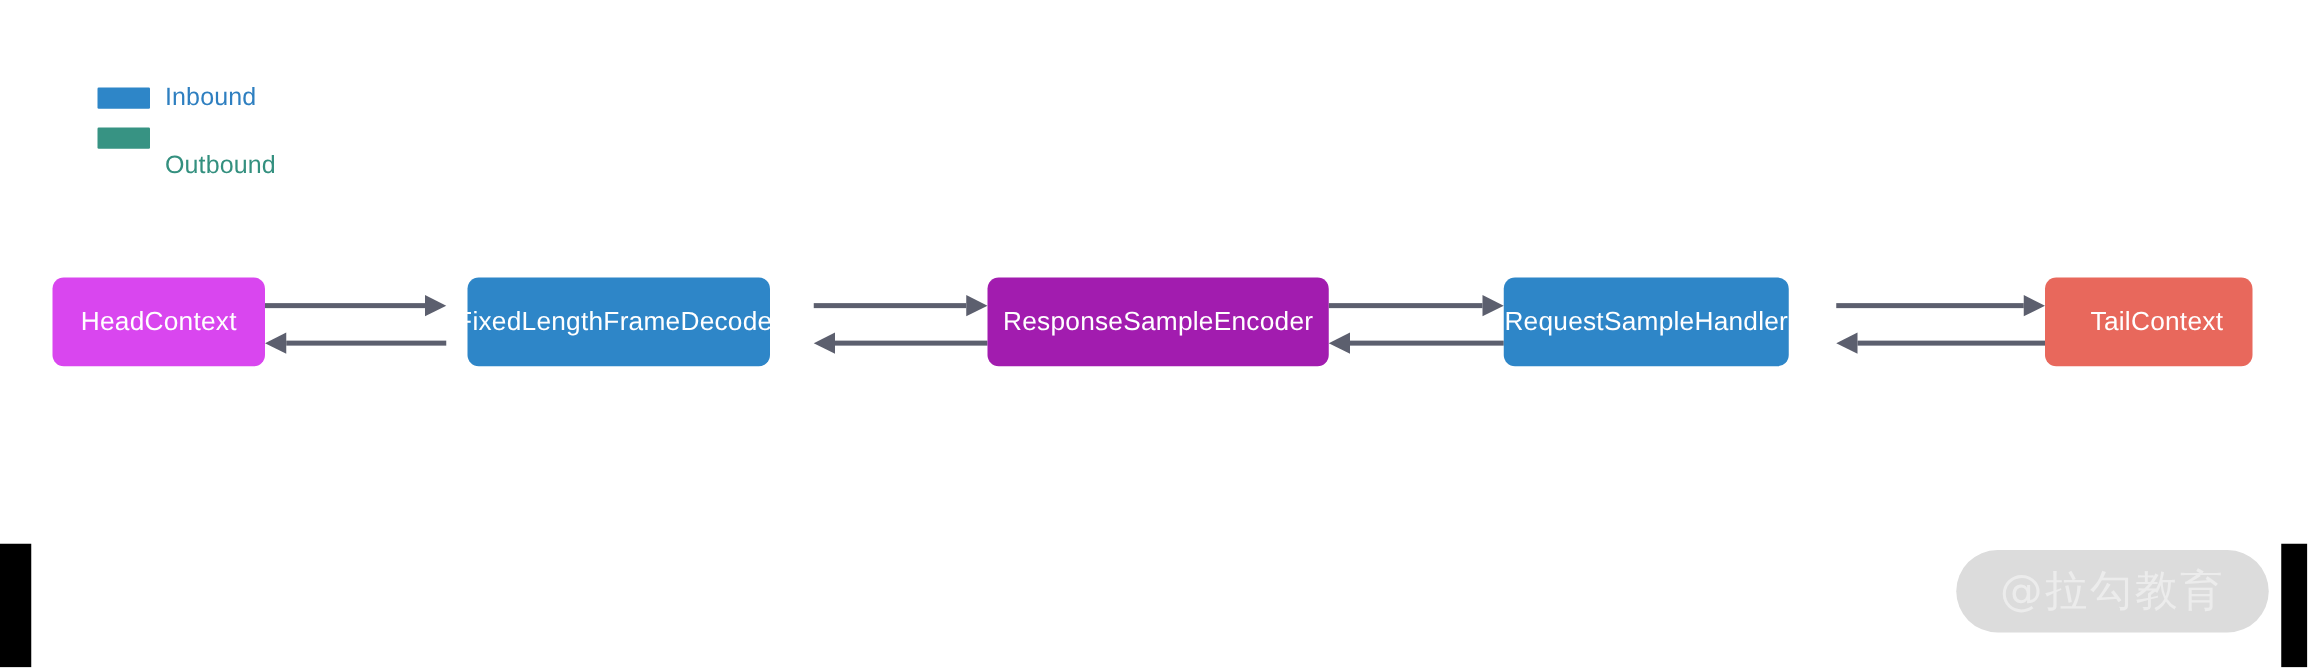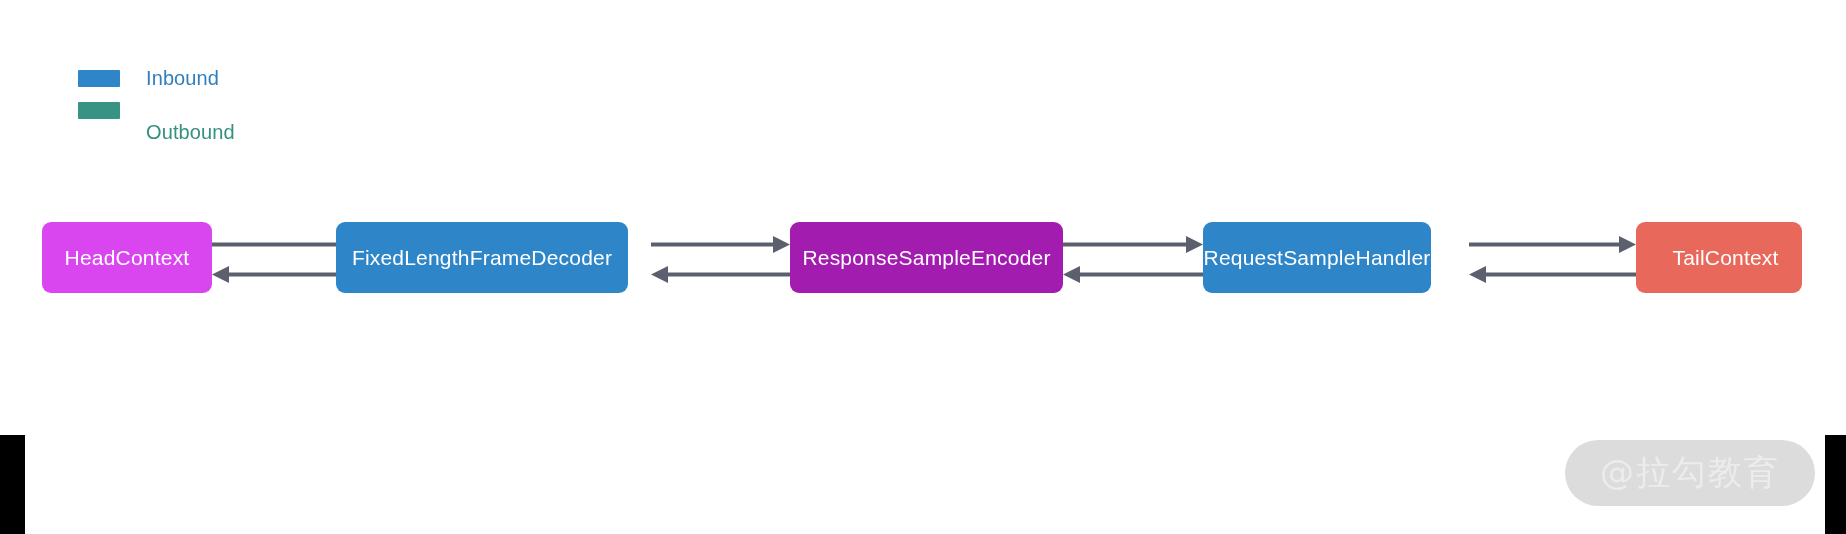--- a/index.html
+++ b/index.html
@@ -24,21 +24,21 @@
     position: absolute;
     left: 78px;
     top: 68px;
     display: flex;
     flex-direction: column;
     gap: 12px;
   }
   .legend-row {
     display: flex;
     align-items: center;
-    gap: 26px;
+    gap: 12px;
     height: 20px;
   }
   .legend-swatch {
     width: 42px;
     height: 17px;
     border-radius: 1px;
     flex: 0 0 auto;
   }
   .legend-label {
     font-size: 20px;
@@ -157,21 +157,21 @@
           <rect y="6.5" height="4" fill="#5C5F6E" x="17" width="150"></rect>
           <polygon fill="#5C5F6E" points="17,0 0,8.5 17,17"></polygon>
         </svg>
       </div>
     </div>
 
   <div id="node-layer">
       <div class="node" style="left: 42px; top: 222px; width: 170px; background: #d946ef;">
         <span>HeadContext</span>
       </div>
-      <div class="node" style="left: 336px; top: 222px; width: 292px; background: rgb(46, 134, 200);">
+      <div class="node" style="left: 374px; top: 222px; width: 242px; background: rgb(46, 134, 200);">
         <span>FixedLengthFrameDecoder</span>
       </div>
       <div class="node" style="left: 790px; top: 222px; width: 273px; background: #a21caf;">
         <span>ResponseSampleEncoder</span>
       </div>
       <div class="node" style="left: 1203px; top: 222px; width: 228px; background: rgb(46, 134, 200);">
         <span>RequestSampleHandler</span>
       </div>
       <div class="node" style="left: 1636px; top: 222px; width: 166px; background: rgb(232, 104, 92); padding-left: 13px;">
         <span>TailContext</span>

